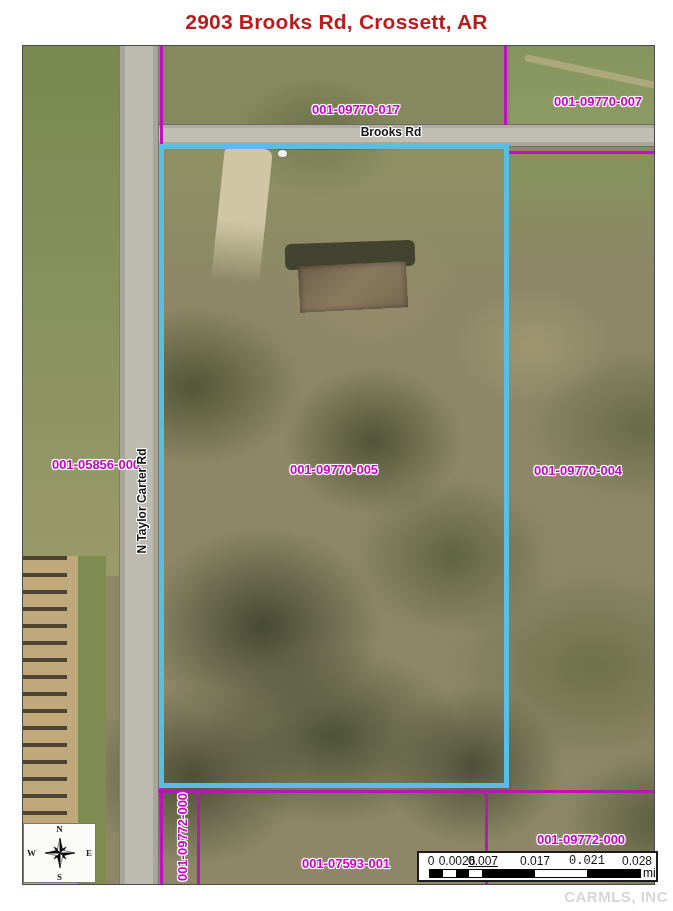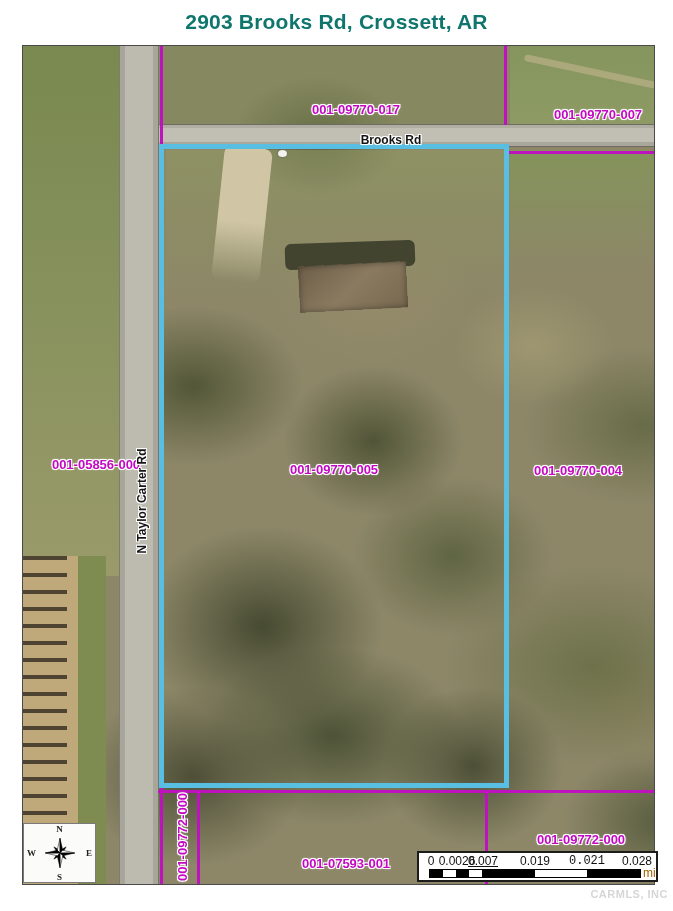--- a/index.html
+++ b/index.html
@@ -1,19 +1,19 @@
 <!DOCTYPE html>
 <html><head>
 <meta charset="utf-8">
 <style>
   html,body{margin:0;padding:0;background:#fff;}
   .page{position:relative;width:673px;height:911px;background:#fff;overflow:hidden;
         font-family:"Liberation Sans",sans-serif;}
   .title{position:absolute;left:0;top:10px;width:673px;margin:0;text-align:center;
-         font-size:21px;font-weight:bold;color:#0f766e;letter-spacing:.2px;}
+         font-size:21px;font-weight:bold;color:#b91c1c;letter-spacing:.2px;}
 
   
   .map{position:absolute;left:22px;top:45px;width:631px;height:838px;
        border:1px solid #4a4a4a;overflow:hidden;background:#8d8768;}
 
   
   .aerial{position:absolute;inset:0;background-color:#8d8768;background-repeat:no-repeat;
     background-image:
       radial-gradient(closest-side,rgba(76,82,50,.9),rgba(76,82,50,0)),
       radial-gradient(closest-side,rgba(70,76,46,.85),rgba(70,76,46,0)),
@@ -100,23 +100,23 @@
   .dir-e{right:3px;top:50%;transform:translateY(-50%);}
   .compass svg{position:absolute;left:50%;top:50%;transform:translate(-50%,-50%);}
 
   
   .scalebox{position:absolute;left:417px;top:851px;width:241px;height:31px;background:#fff;
       border:2px solid #1c1c1c;box-sizing:border-box;z-index:5;}
   .scalebox .tick{position:absolute;top:1px;transform:translateX(-50%);font-size:12px;color:#111;}
   .t0{left:12px;} .t1{left:38px;} .t2{left:64px;text-decoration:underline;} .t3{left:116px;} .t4{left:168px;font-family:Liberation Mono, monospace;} .t5{left:218px;}
   .scalebar-bar{position:absolute;left:10px;top:16px;width:210px;height:7px;border:1px solid #000;
       background:linear-gradient(90deg,#000 0 6.25%,#fff 6.25% 12.5%,#000 12.5% 18.75%,#fff 18.75% 25%,#000 25% 50%,#fff 50% 75%,#000 75% 100%);}
-  .scale-mi{position:absolute;left:224px;top:13px;font-size:12px;color:#a16207;text-align:right;}
+  .scale-mi{position:absolute;left:224px;top:13px;font-size:12px;color:#000000;text-align:right;}
 
-  .watermark{position:absolute;right:5px;top:888px;font-size:11px;font-weight:bold;
+  .watermark{position:absolute;right:5px;top:888px;font-size:15px;font-weight:bold;
       color:#d6d6d6;letter-spacing:.5px;}
 </style>
 </head>
 <body>
 
 <div class="page">
   <h1 class="title">2903 Brooks Rd, Crossett, AR</h1>
 
   <div class="map">
     <div class="aerial"></div>
@@ -137,29 +137,29 @@
     <div class="pline pl-v1"></div>
     <div class="pline pl-v2"></div>
     <div class="pline pl-h1"></div>
     <div class="pline pl-h2"></div>
     <div class="pline pl-v3"></div>
     <div class="pline pl-v4"></div>
 
     <div class="subject-boundary"></div>
 
     <span class="lbl parcel-lbl" style="left:315px;top:63px;padding-left:36px;">001-09770-017</span>
-    <span class="lbl parcel-lbl" style="left:555px;top:68px;padding-left:40px;">001-09770-007</span>
+    <span class="lbl parcel-lbl" style="left:555px;top:55px;padding-left:40px;">001-09770-007</span>
     <span class="lbl parcel-lbl" style="left:73px;top:418px;">001-05856-000</span>
     <span class="lbl parcel-lbl" style="left:311px;top:423px;">001-09770-005</span>
     <span class="lbl parcel-lbl" style="left:555px;top:424px;">001-09770-004</span>
     <span class="lbl parcel-lbl rot" style="left:159px;top:791px;">001-09772-000</span>
     <span class="lbl parcel-lbl" style="left:323px;top:817px;">001-07593-001</span>
     <span class="lbl parcel-lbl" style="left:558px;top:793px;">001-09772-000</span>
 
-    <span class="lbl road-lbl" style="left:368px;top:94px;">Brooks Rd</span>
+    <span class="lbl road-lbl" style="left:368px;top:86px;">Brooks Rd</span>
     <span class="lbl road-lbl rot" style="left:119px;top:455px;">N Taylor Carter Rd</span>
 
     <div class="compass">
       <span class="dir dir-n">N</span>
       <span class="dir dir-s">S</span>
       <span class="dir dir-w">W</span>
       <span class="dir dir-e">E</span>
       <svg width="38" height="38" viewBox="0 0 44 44">
         <polygon points="22,19 29.1,14.9 25,22 29.1,29.1 22,25 14.9,29.1 19,22 14.9,14.9" fill="#000" stroke="#000" stroke-width="0.5"></polygon>
         <polygon points="22,5 22,22 18.8,18.8" fill="#fff" stroke="#000" stroke-width="0.6"></polygon>
@@ -171,21 +171,21 @@
         <polygon points="5,22 22,22 18.8,25.2" fill="#fff" stroke="#000" stroke-width="0.6"></polygon>
         <polygon points="5,22 22,22 18.8,18.8" fill="#000" stroke="#000" stroke-width="0.6"></polygon>
       </svg>
     </div>
   </div>
 
   <div class="scalebox">
     <span class="tick t0">0</span>
     <span class="tick t1">0.0026</span>
     <span class="tick t2">0.007</span>
-    <span class="tick t3">0.019</span>
+    <span class="tick t3">0.017</span>
     <span class="tick t4">0.021</span>
     <span class="tick t5">0.028</span>
     <div class="scalebar-bar"></div>
     <span class="scale-mi">mi</span>
   </div>
 
   <span class="watermark">CARMLS, INC</span>
 </div>
 
 </body></html>

